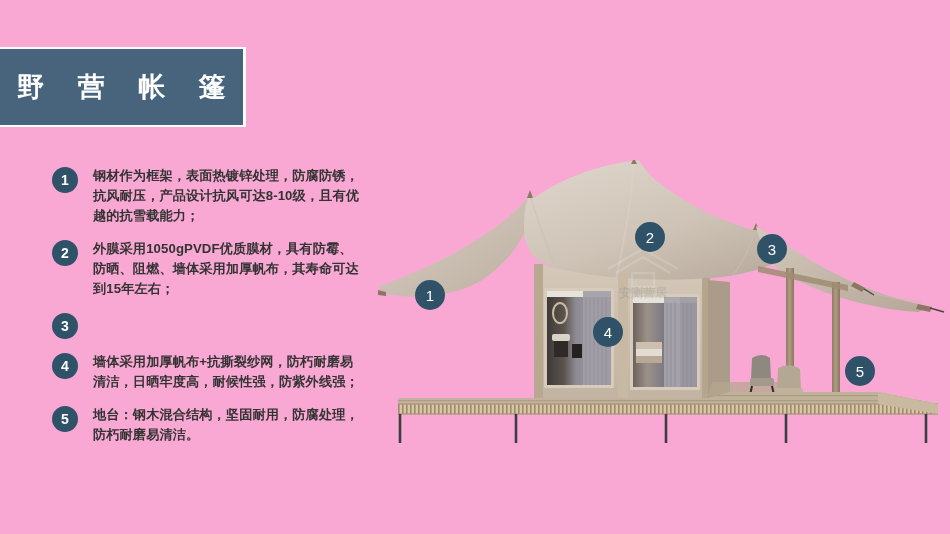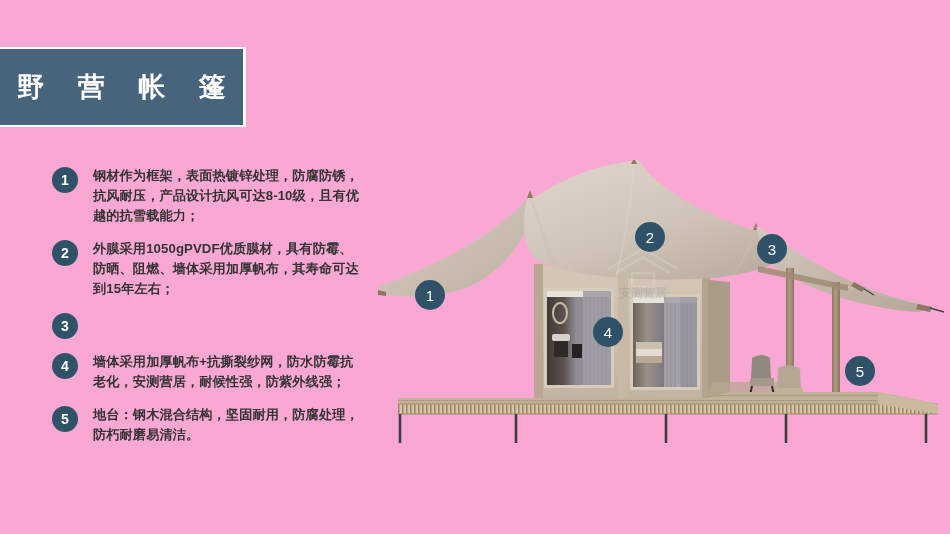--- a/index.html
+++ b/index.html
@@ -127,21 +127,21 @@
       <div class="feature-badge">2</div>
       <div class="feature-text">外膜采用1050gPVDF优质膜材，具有防霉、防晒、阻燃、墙体采用加厚帆布，其寿命可达到15年左右；</div>
     </div>
 
     <div class="feature-item">
       <div class="feature-badge">3</div>
     </div>
 
     <div class="feature-item">
       <div class="feature-badge">4</div>
-      <div class="feature-text">墙体采用加厚帆布+抗撕裂纱网，防水防霉抗老化，安测营居，耐候性强，防紫外线强；</div>
+      <div class="feature-text">墙体采用加厚帆布+抗撕裂纱网，防朽耐磨易清洁，日晒牢度高，耐候性强，防紫外线强；</div>
     </div>
 
     <div class="feature-item">
       <div class="feature-badge">5</div>
       <div class="feature-text">地台：钢木混合结构，坚固耐用，防腐处理，防朽耐磨易清洁。</div>
     </div>
 
   </div>
 
   <div class="tent-figure">

